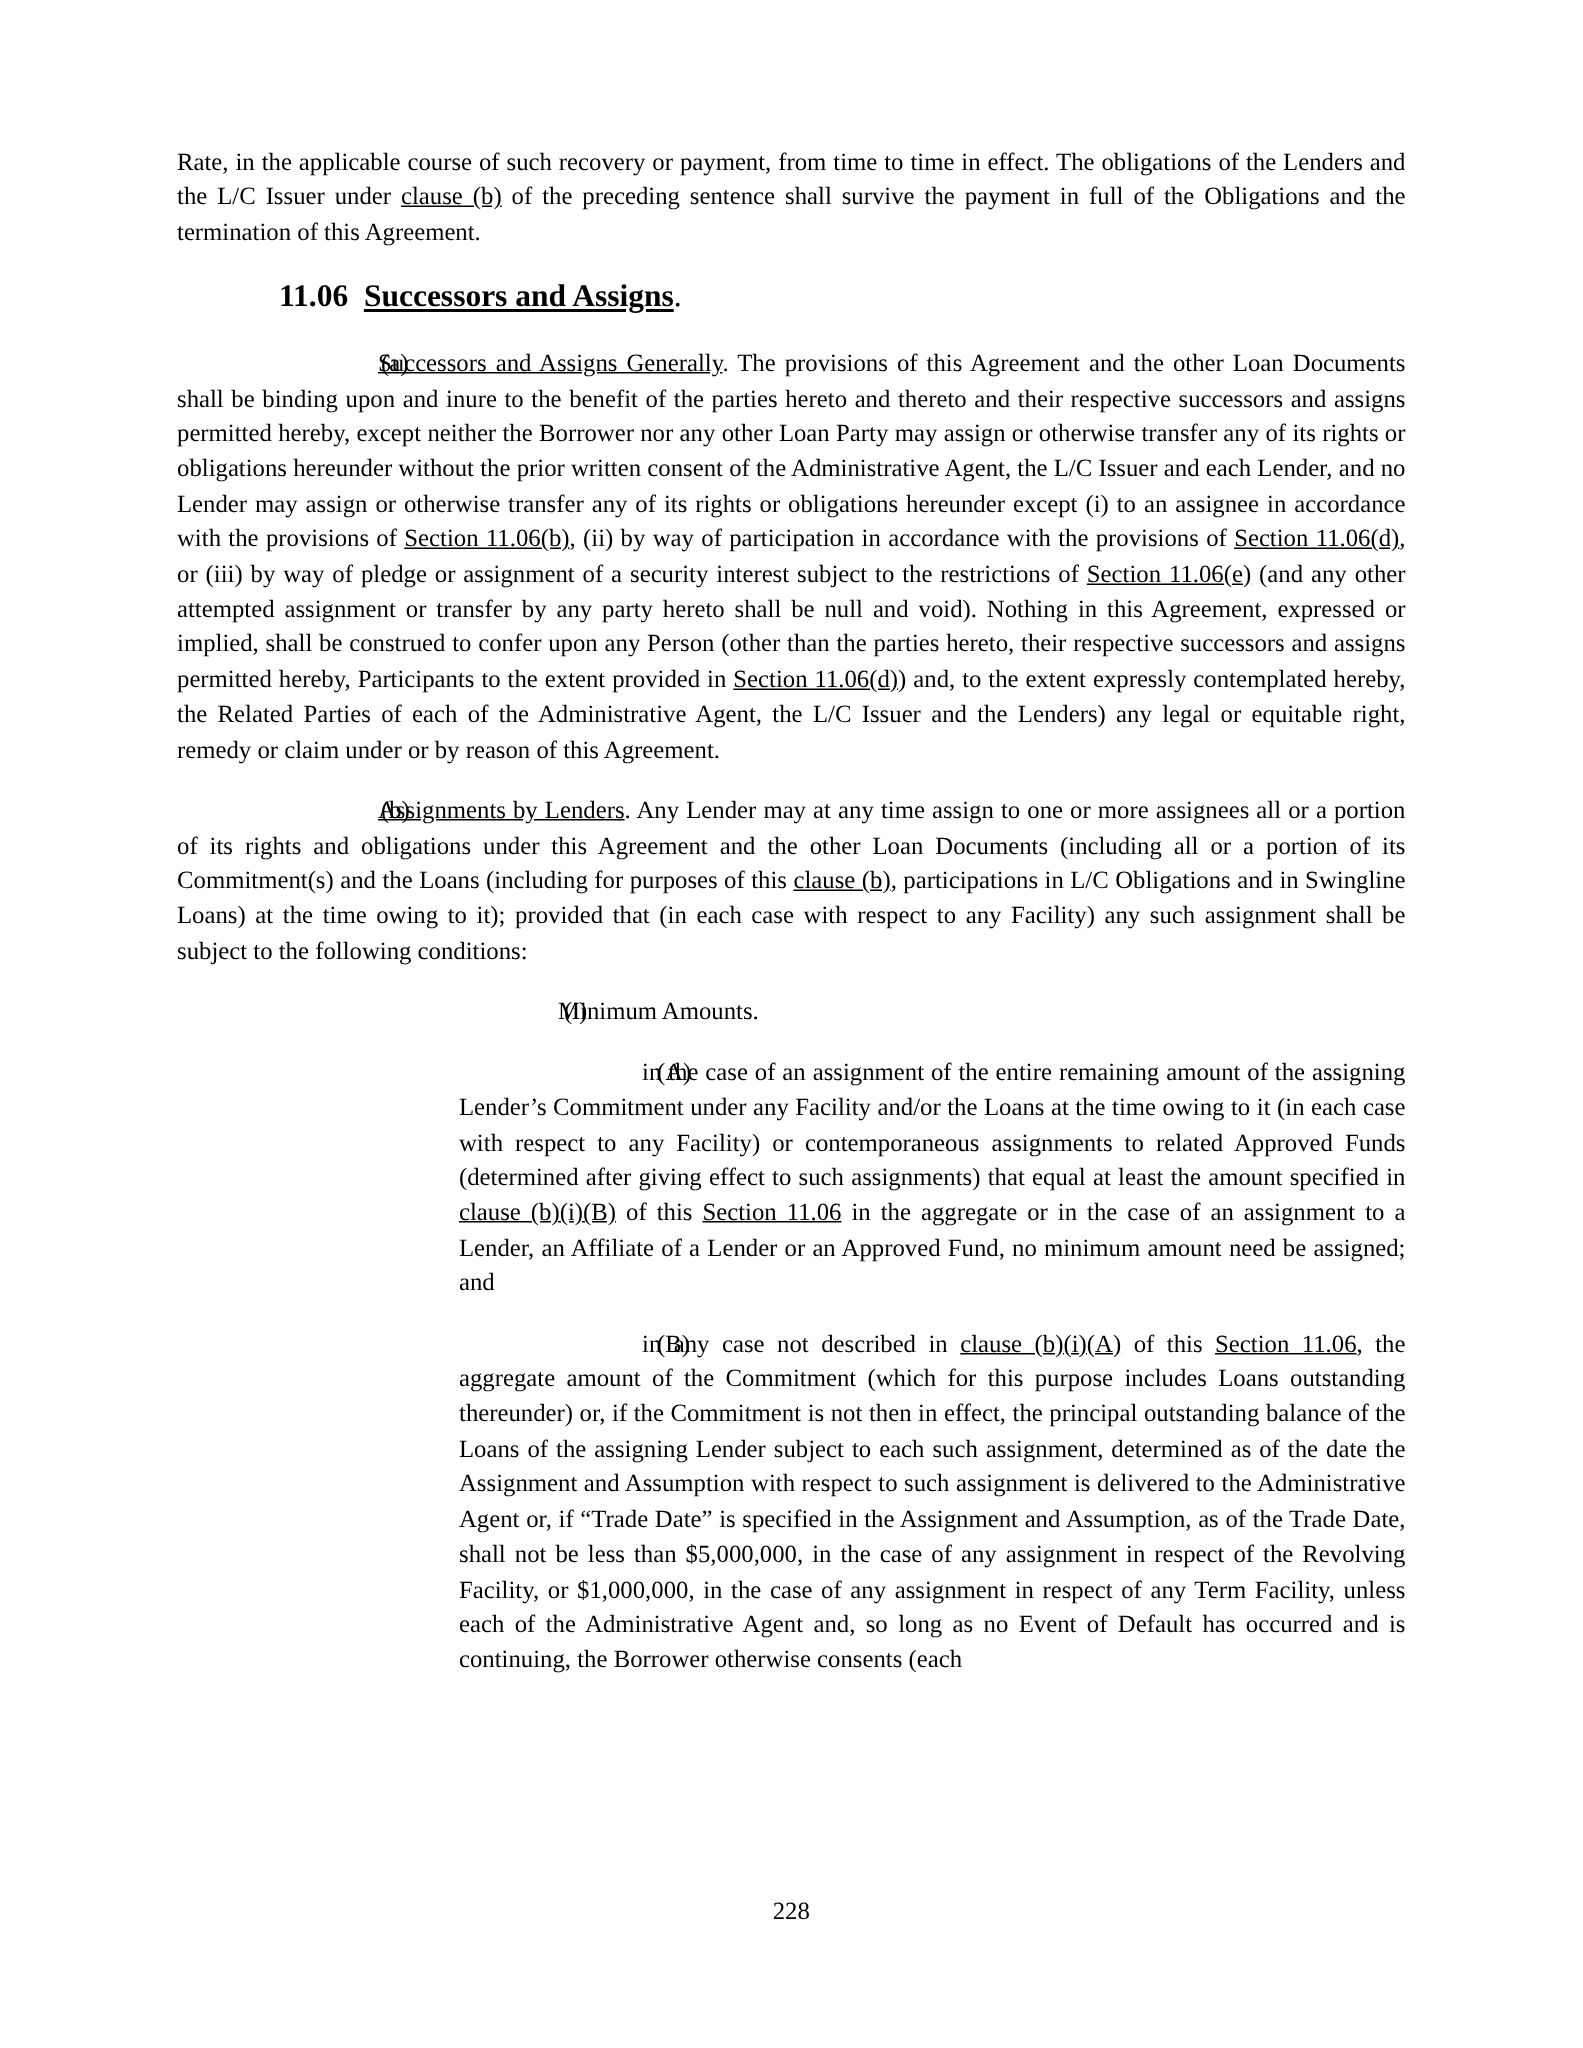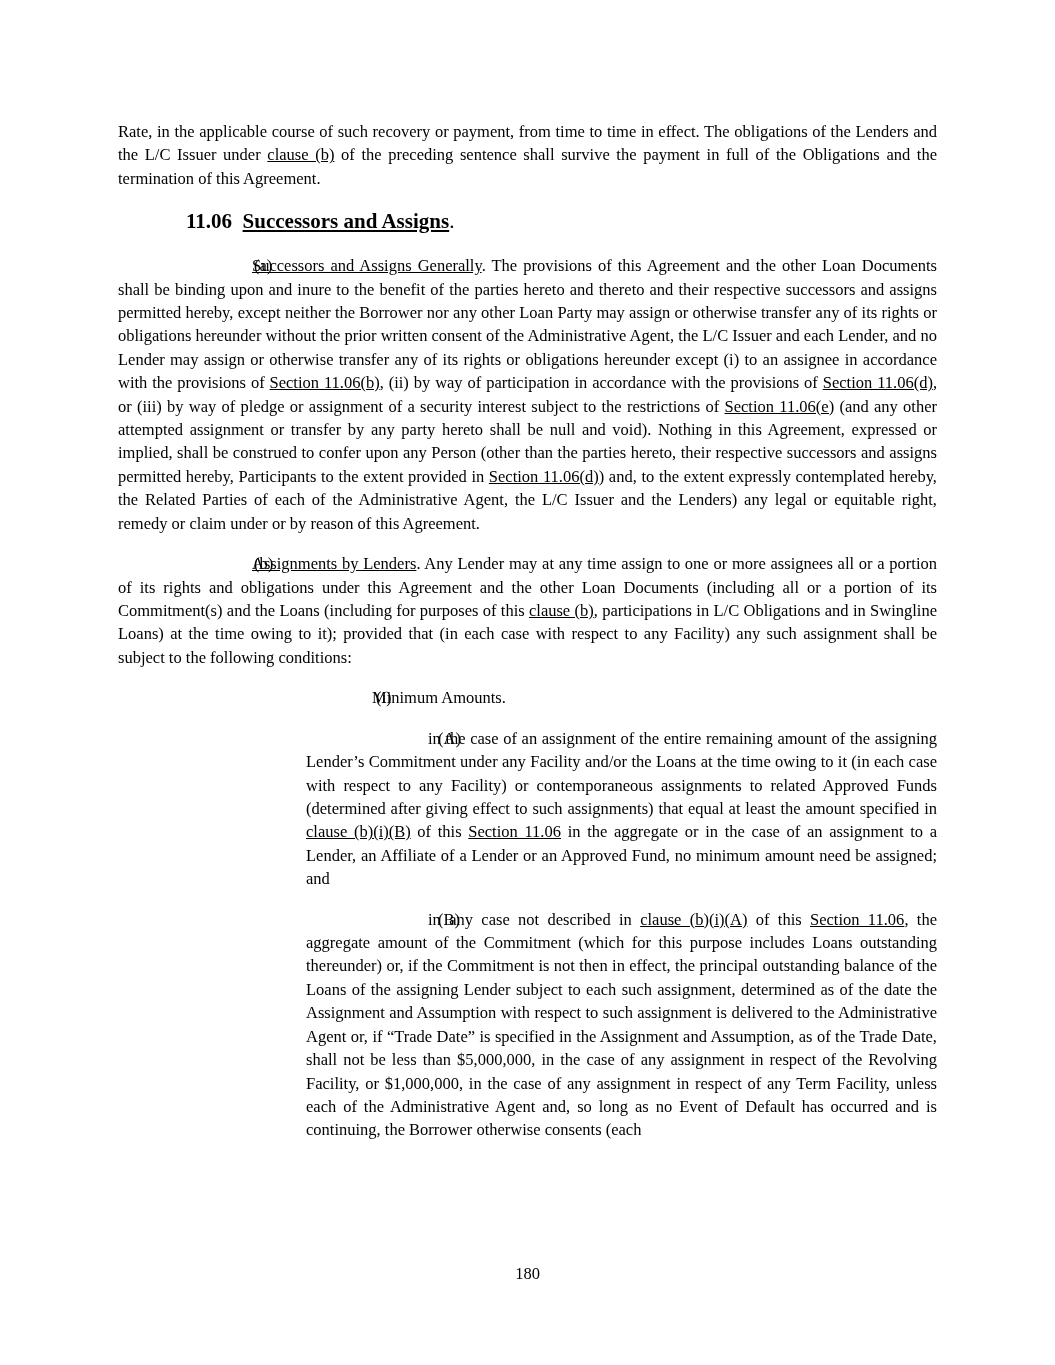--- a/index.html
+++ b/index.html
@@ -7,21 +7,21 @@
     padding: 0;
     background: #ffffff;
   }
   .page {
     width: 1055px;
     height: 1332px;
     margin: 0 auto;
     background: #ffffff;
     position: relative;
     box-sizing: border-box;
-    padding: 120px 118px 40px 118px;
+    padding: 96px 118px 40px 118px;
     font-family: "Liberation Serif", "DejaVu Serif", serif;
     color: #000000;
     border-radius: 24px;
   }
   .body-text {
     font-size: 16.5px;
     line-height: 1.42;
     text-align: justify;
     margin: 0;
   }
@@ -98,15 +98,15 @@
   <p class="body-text para"><span class="marker">(a)</span><span class="run-in">Successors and Assigns Generally</span><span>. The provisions of this Agreement and the other Loan Documents shall be binding upon and inure to the benefit of the parties hereto and thereto and their respective successors and assigns permitted hereby, except neither the Borrower nor any other Loan Party may assign or otherwise transfer any of its rights or obligations hereunder without the prior written consent of the Administrative Agent, the L/C Issuer and each Lender, and no Lender may assign or otherwise transfer any of its rights or obligations hereunder except (i) to an assignee in accordance with the provisions of </span><span class="u">Section 11.06(b)</span><span>, (ii) by way of participation in accordance with the provisions of </span><span class="u">Section 11.06(d)</span><span>, or (iii) by way of pledge or assignment of a security interest subject to the restrictions of </span><span class="u">Section 11.06(e)</span><span> (and any other attempted assignment or transfer by any party hereto shall be null and void). Nothing in this Agreement, expressed or implied, shall be construed to confer upon any Person (other than the parties hereto, their respective successors and assigns permitted hereby, Participants to the extent provided in </span><span class="u">Section 11.06(d)</span><span>) and, to the extent expressly contemplated hereby, the Related Parties of each of the Administrative Agent, the L/C Issuer and the Lenders) any legal or equitable right, remedy or claim under or by reason of this Agreement.</span></p>
 
   <p class="body-text para"><span class="marker">(b)</span><span class="run-in">Assignments by Lenders</span><span>. Any Lender may at any time assign to one or more assignees all or a portion of its rights and obligations under this Agreement and the other Loan Documents (including all or a portion of its Commitment(s) and the Loans (including for purposes of this </span><span class="u">clause (b)</span><span>, participations in L/C Obligations and in Swingline Loans) at the time owing to it); </span><span class="it">provided</span><span> that (in each case with respect to any Facility) any such assignment shall be subject to the following conditions:</span></p>
 
   <p class="body-text lvl2"><span class="marker">(i)</span><span class="run-in">Minimum Amounts</span><span>.</span></p>
 
   <p class="body-text lvl3"><span class="marker">(A)</span><span>in the case of an assignment of the entire remaining amount of the assigning Lender’s Commitment under any Facility and/or the Loans at the time owing to it (in each case with respect to any Facility) or contemporaneous assignments to related Approved Funds (determined after giving effect to such assignments) that equal at least the amount specified in </span><span class="u">clause (b)(i)(B)</span><span> of this </span><span class="u">Section 11.06</span><span> in the aggregate or in the case of an assignment to a Lender, an Affiliate of a Lender or an Approved Fund, no minimum amount need be assigned; and</span></p>
 
   <p class="body-text lvl3"><span class="marker">(B)</span><span>in any case not described in </span><span class="u">clause (b)(i)(A)</span><span> of this </span><span class="u">Section 11.06</span><span>, the aggregate amount of the Commitment (which for this purpose includes Loans outstanding thereunder) or, if the Commitment is not then in effect, the principal outstanding balance of the Loans of the assigning Lender subject to each such assignment, determined as of the date the Assignment and Assumption with respect to such assignment is delivered to the Administrative Agent or, if “Trade Date” is specified in the Assignment and Assumption, as of the Trade Date, shall not be less than $5,000,000, in the case of any assignment in respect of the Revolving Facility, or $1,000,000, in the case of any assignment in respect of any Term Facility, unless each of the Administrative Agent and, so long as no Event of Default has occurred and is continuing, the Borrower otherwise consents (each</span></p>
 
-  <div class="page-number">180</div>
+  <div class="page-number">228</div>
 
 </div>
 
 </body></html>

